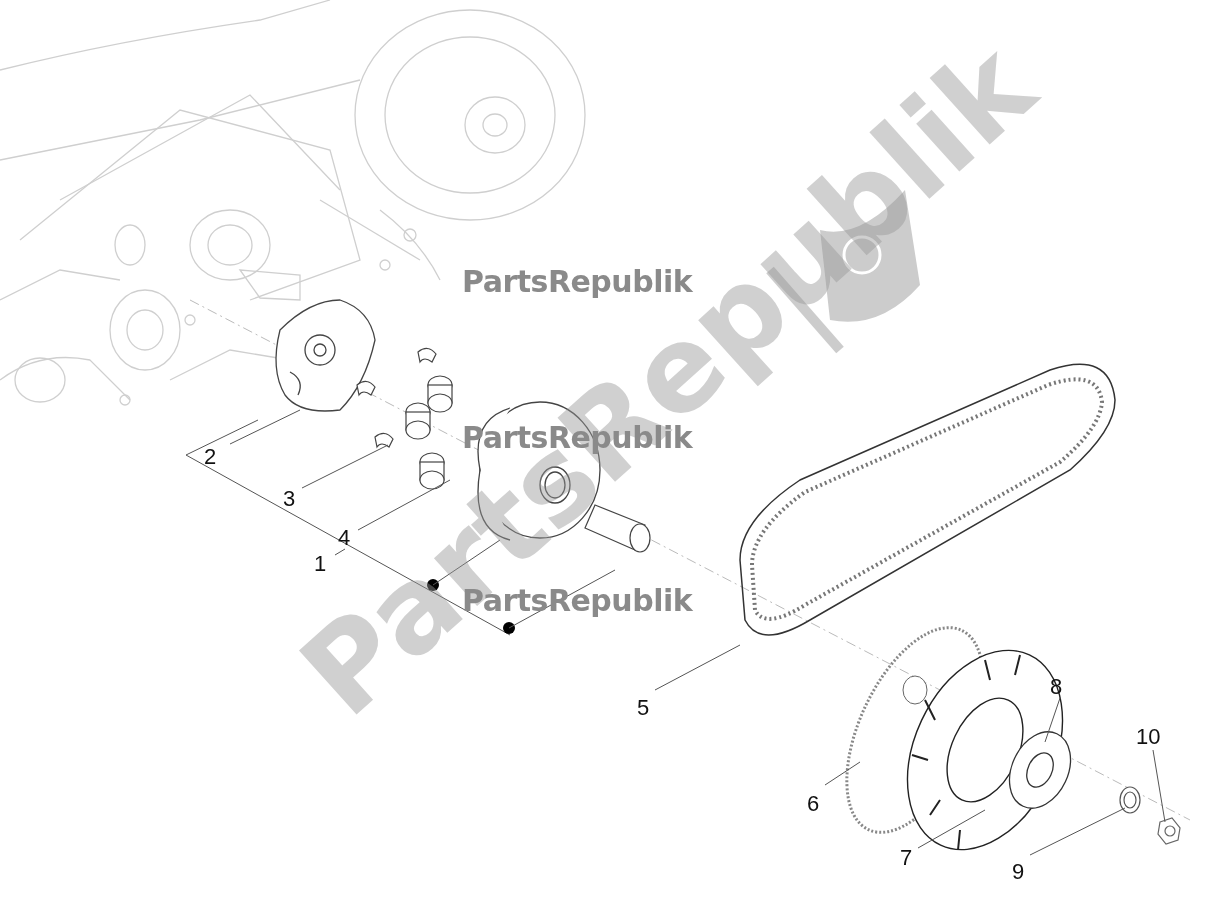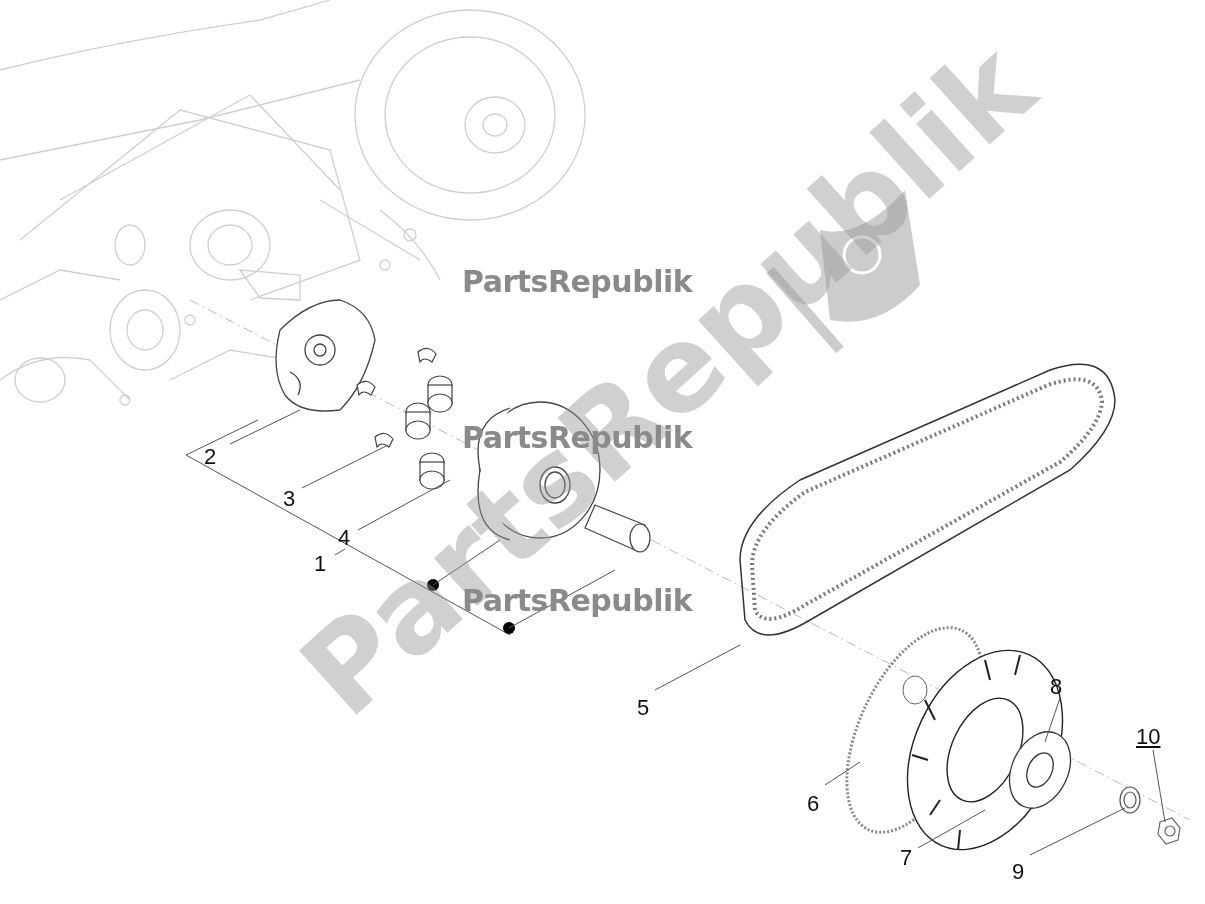--- a/index.html
+++ b/index.html
@@ -146,13 +146,13 @@
 
 <div class="label" style="left:314px;top:553px;">1</div>
 <div class="label" style="left:204px;top:446px;">2</div>
 <div class="label" style="left:283px;top:488px;">3</div>
 <div class="label" style="left:338px;top:527px;">4</div>
 <div class="label" style="left:637px;top:697px;">5</div>
 <div class="label" style="left:807px;top:793px;">6</div>
 <div class="label" style="left:900px;top:847px;">7</div>
 <div class="label" style="left:1050px;top:676px;">8</div>
 <div class="label" style="left:1012px;top:861px;">9</div>
-<div class="label" style="left:1136px;top:726px;text-decoration:underline;">10</div>
+<div class="label" style="left:1136px;top:726px;">10</div>
 
 </body></html>

